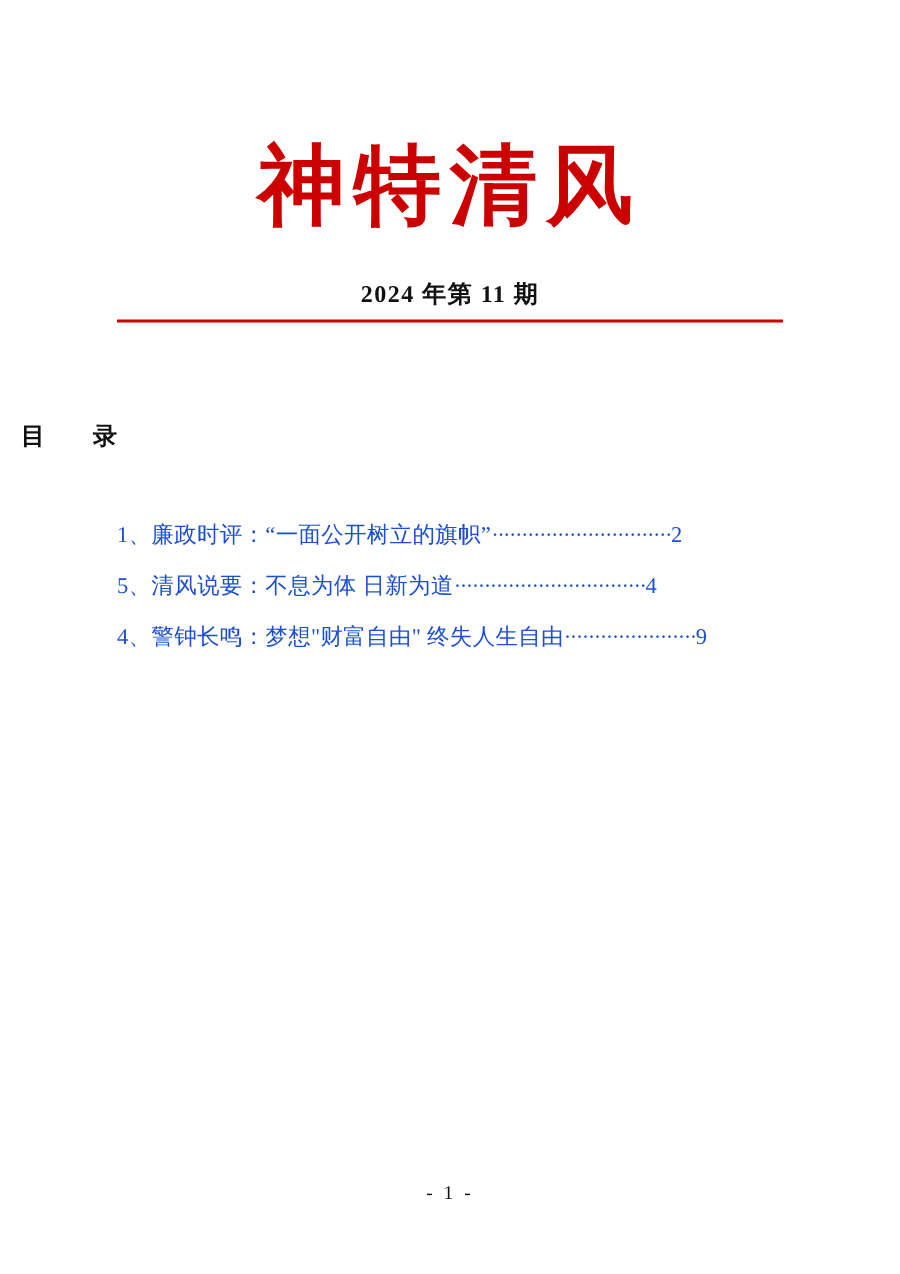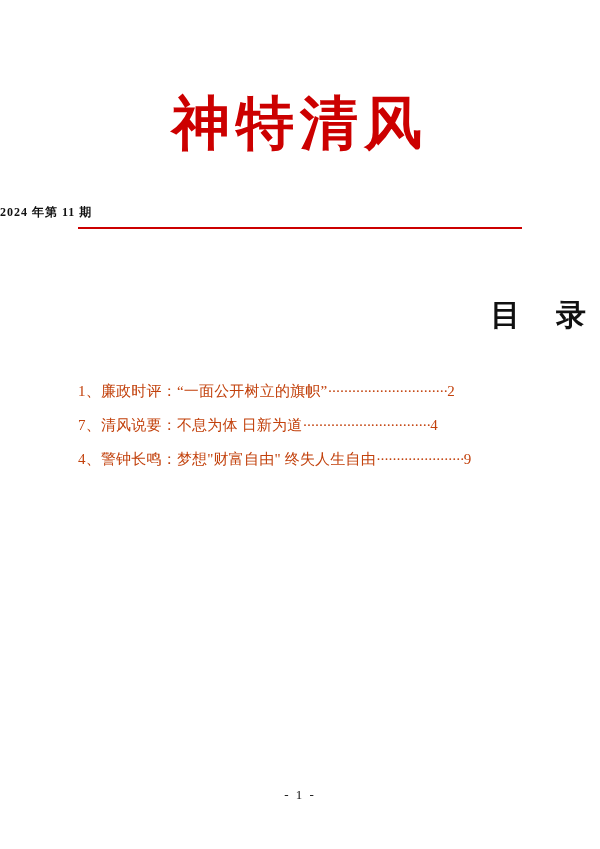--- a/index.html
+++ b/index.html
@@ -23,24 +23,24 @@
     font-family: "DejaVu Serif", "Liberation Serif", serif;
     font-weight: bold;
     font-size: 58px;
     letter-spacing: 6px;
     color: #cc0000;
     margin-top: 92px;
     line-height: 1.1;
   }
 
   .issue {
-    text-align: left;
-    font-size: 12px;
+    text-align: center;
+    font-size: 16px;
     font-weight: bold;
-    margin-top: 48px;
+    margin-top: 30px;
     letter-spacing: 1px;
     color: #111;
   }
 
   .meta-row {
     display: flex;
     justify-content: space-between;
     align-items: flex-end;
     margin: 30px 78px 0 78px;
     font-size: 11px;
@@ -49,36 +49,36 @@
   .meta-left { letter-spacing: 0.5px; }
   .meta-right { letter-spacing: 0.5px; }
 
   .rule {
     margin: 6px 78px 0 78px;
     height: 2px;
     background: #cc0000;
   }
 
   .toc-title {
-    text-align: right;
-    font-size: 30px;
+    text-align: left;
+    font-size: 16px;
     font-weight: bold;
     letter-spacing: 14px;
     margin-top: 66px;
     color: #111;
     text-indent: 14px;
   }
 
   .toc {
     margin: 38px 78px 0 78px;
   }
   .toc-item {
     font-size: 15px;
     line-height: 2.28;
-    color: #c2410c;
+    color: #1d4ed8;
     white-space: nowrap;
     overflow: hidden;
     letter-spacing: 0.2px;
   }
   .toc-item .label { }
   .toc-item .dots {
     letter-spacing: -1px;
   }
   .toc-item .pg { }
 
@@ -105,21 +105,21 @@
 
   <div class="rule"></div>
 
   <div class="toc-title">目 录</div>
 
   <div class="toc">
     <div class="toc-item">
       <span class="label">1、廉政时评：“一面公开树立的旗帜”</span><span class="dots">······························</span><span class="pg">2</span>
     </div>
     <div class="toc-item">
-      <span class="label">7、清风说要：不息为体 日新为道</span><span class="dots">································</span><span class="pg">4</span>
+      <span class="label">5、清风说要：不息为体 日新为道</span><span class="dots">································</span><span class="pg">4</span>
     </div>
     <div class="toc-item">
       <span class="label">4、警钟长鸣：梦想"财富自由" 终失人生自由</span><span class="dots">······················</span><span class="pg">9</span>
     </div>
   </div>
 
   <div class="footer">- 1 -</div>
 
 </div>
 

